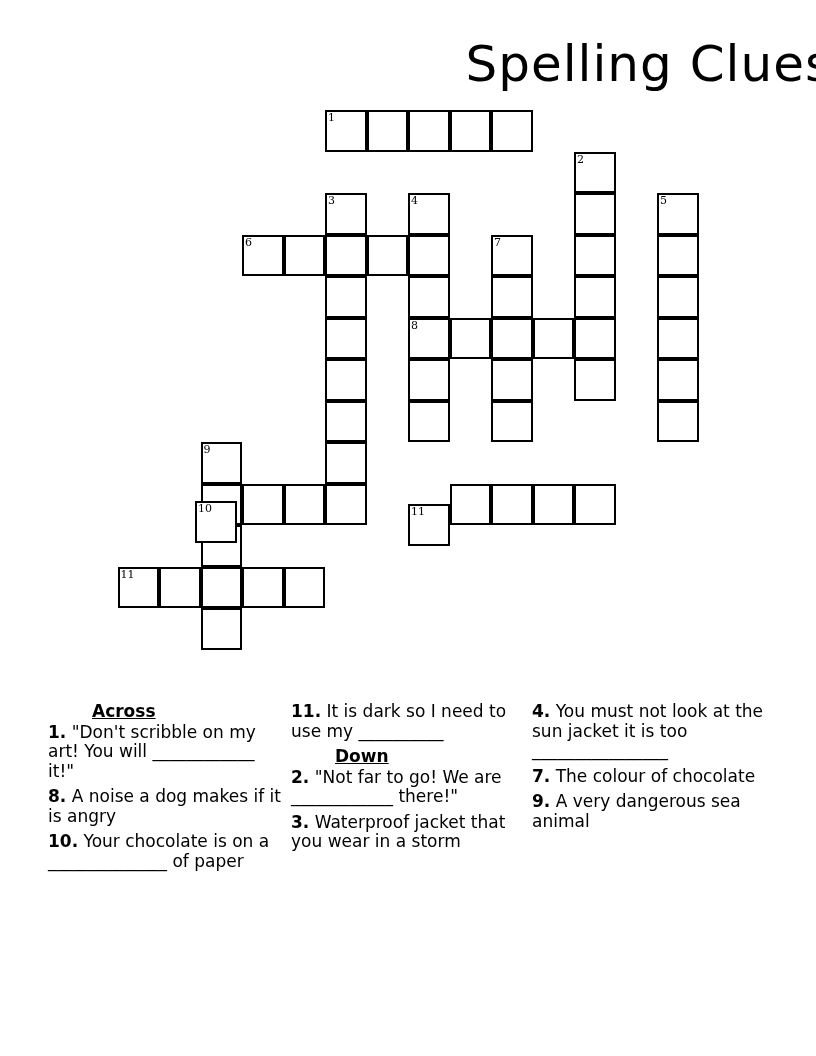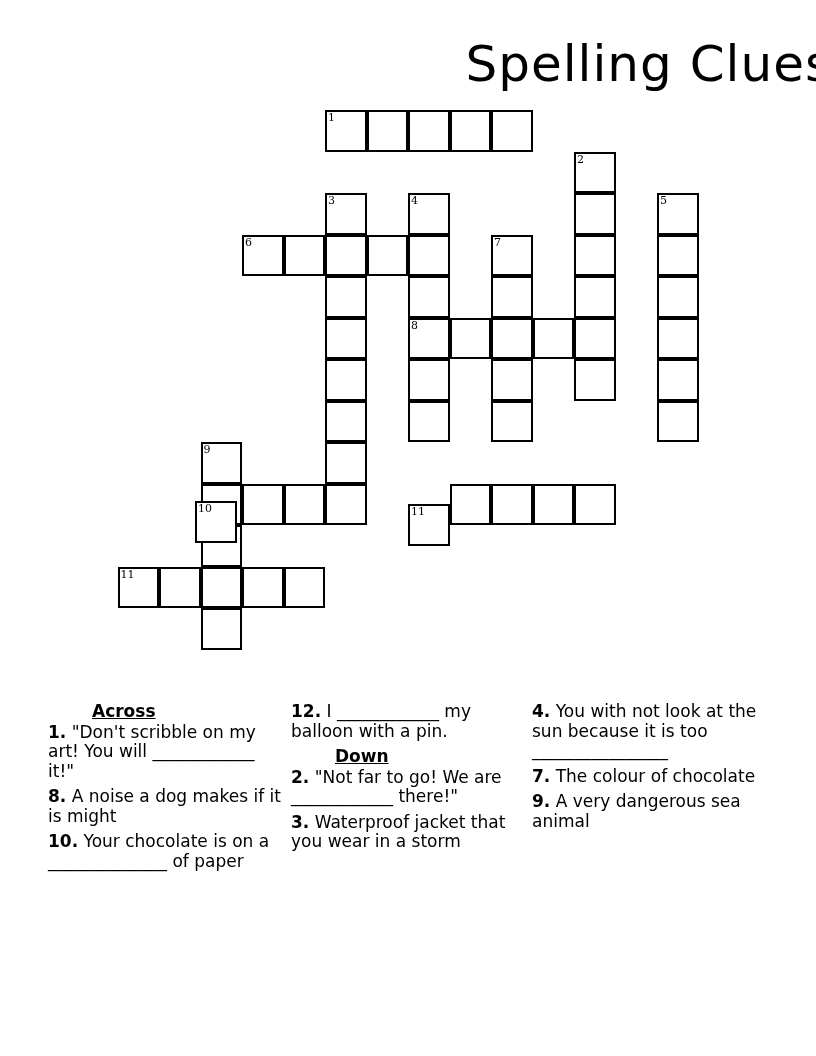--- a/index.html
+++ b/index.html
@@ -104,27 +104,27 @@
     </div>
     <div class="cell" style="left: 159px; top: 566.5px;"></div>
     <div class="cell" style="left: 242px; top: 566.5px;"></div>
     <div class="cell" style="left: 283.5px; top: 566.5px;"></div>
   </div>
 
 <div class="clues">
   <div class="col col1">
     <div class="heading">Across</div>
     <div class="clue"><span class="n">1.</span><span> "Don't scribble on my art! You will ____________ it!"</span></div>
-    <div class="clue"><span class="n">8.</span><span> A noise a dog makes if it is might</span></div>
+    <div class="clue"><span class="n">8.</span><span> A noise a dog makes if it is angry</span></div>
     <div class="clue"><span class="n">10.</span><span> Your chocolate is on a ______________ of paper</span></div>
   </div>
   <div class="col col2">
-    <div class="clue"><span class="n">12.</span><span> I ____________ my balloon with a pin.</span></div>
+    <div class="clue"><span class="n">11.</span><span> It is dark so I need to use my __________</span></div>
     <div class="heading">Down</div>
     <div class="clue"><span class="n">2.</span><span> "Not far to go! We are ____________ there!"</span></div>
     <div class="clue"><span class="n">3.</span><span> Waterproof jacket that you wear in a storm</span></div>
   </div>
   <div class="col col3">
-    <div class="clue"><span class="n">4.</span><span> You with not look at the sun because it is too ________________</span></div>
+    <div class="clue"><span class="n">4.</span><span> You must not look at the sun jacket it is too ________________</span></div>
     <div class="clue"><span class="n">7.</span><span> The colour of chocolate</span></div>
     <div class="clue"><span class="n">9.</span><span> A very dangerous sea animal</span></div>
   </div>
 </div>
 
 </body></html>

